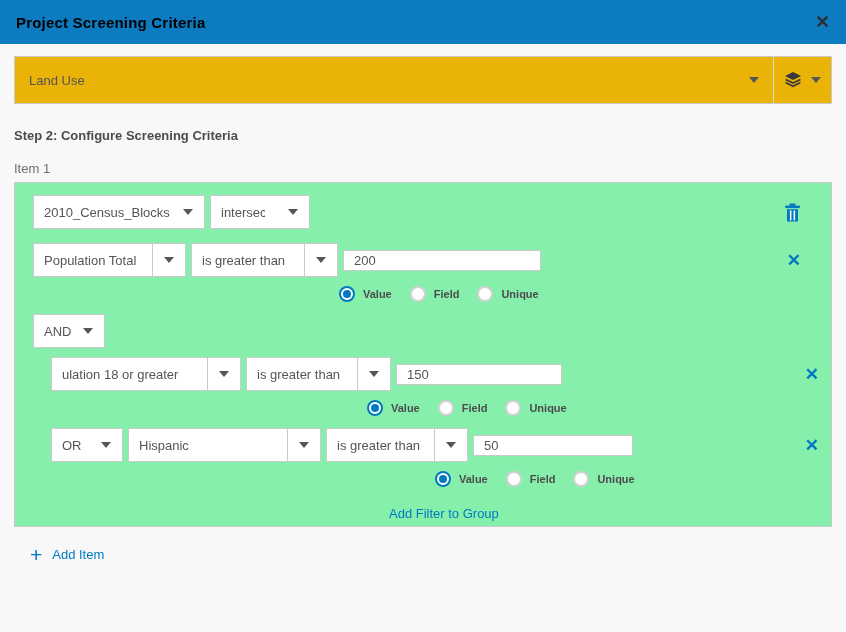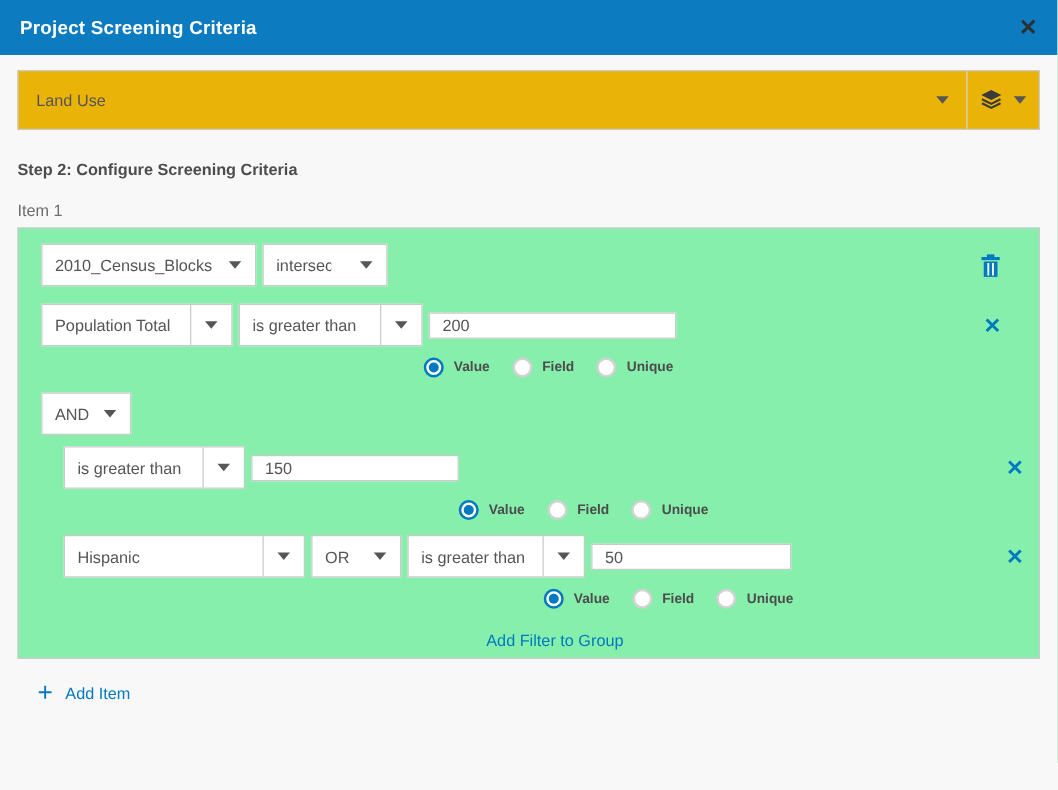--- a/index.html
+++ b/index.html
@@ -10,21 +10,21 @@
     color:#4c4c4c;
     overflow:hidden;
   }
   .dialog { width:846px; height:632px; position:relative; background:#f8f8f8; }
 
   
   .hdr {
     height:44px; background:#0d7bc0; display:flex; align-items:center;
     justify-content:space-between; padding:0 16px;
   }
-  .hdr-title { color:#ffffff; font-size:15px; font-weight:bold; letter-spacing:.2px; }
+  .hdr-title { color:#000000; font-size:15px; font-weight:bold; letter-spacing:.2px; }
   .hdr-close { color:#2b3034; font-size:18px; line-height:1; cursor:pointer; font-weight:bold; }
 
   .bodywrap { padding:0 14px; }
 
   .step-label { font-size:13px; font-weight:bold; color:#4c4c4c; }
   .s1 { margin-top:22px; }
   .s2 { margin-top:24px; }
   .item-label { font-size:13px; color:#6e6e6e; margin-top:18px; }
 
   
@@ -183,20 +183,26 @@
           <span class="txt">AND</span>
           <span class="caret-box">
               <span class="caret"></span>
             </span>
         </div>
       </div>
 
       <div class="group">
 
         <div class="frow" style="margin-top:9px;">
+          <div class="sel divided" style="width:190px;">
+            <span class="txt">ulation 18 or greater</span>
+            <span class="caret-box">
+                <span class="caret"></span>
+              </span>
+          </div>
           <div class="sel divided" style="width:145px;">
             <span class="txt">is greater than</span>
             <span class="caret-box">
                 <span class="caret"></span>
               </span>
           </div>
           <input class="tinput" style="width: 166px;" value="150">
           <div class="row-action" style="margin-right:-6px;">
             <span class="xicon">✕</span>
           </div>
@@ -211,28 +217,28 @@
             <span class="rdot"></span>
             <span class="radio-lbl">Field</span>
           </span>
           <span class="radio-opt">
             <span class="rdot"></span>
             <span class="radio-lbl">Unique</span>
           </span>
         </div>
 
         <div class="frow mt12">
+          <div class="sel" style="width:72px;">
+            <span class="txt">OR</span>
+            <span class="caret-box">
+                <span class="caret"></span>
+              </span>
+          </div>
           <div class="sel divided" style="width:193px;">
             <span class="txt">Hispanic</span>
-            <span class="caret-box">
-                <span class="caret"></span>
-              </span>
-          </div>
-          <div class="sel" style="width:72px;">
-            <span class="txt">OR</span>
             <span class="caret-box">
                 <span class="caret"></span>
               </span>
           </div>
           <div class="sel divided" style="width:142px;">
             <span class="txt">is greater than</span>
             <span class="caret-box">
                 <span class="caret"></span>
               </span>
           </div>

